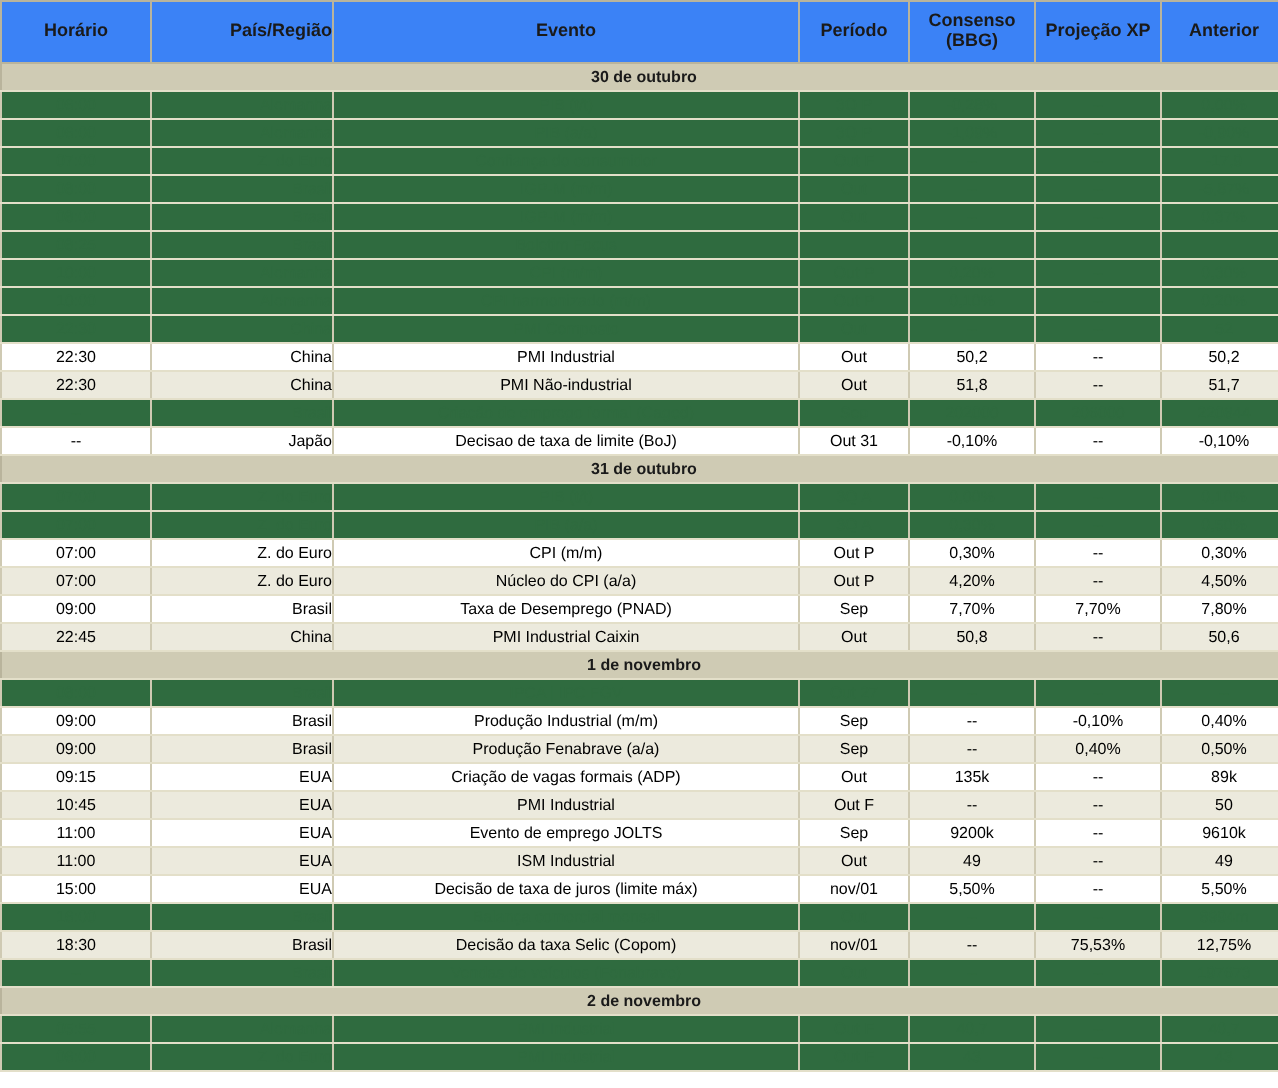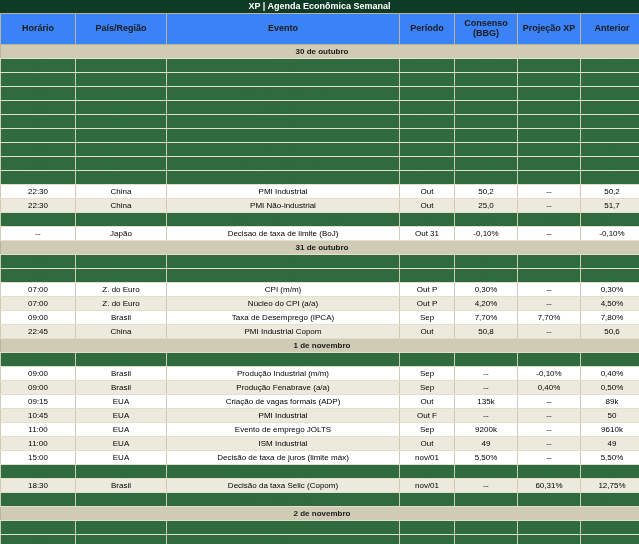--- a/index.html
+++ b/index.html
@@ -9,32 +9,31 @@
   th,td{padding:0;margin:0;}
   .title-bar{background:#0d3b25;color:#ffffff;text-align:center;font-size:9px;font-weight:bold;height:13px;line-height:13px;}
   thead th{background:#3b82f6;color:#1a1a1a;font-size:9px;font-weight:bold;text-align:center;border:1px solid #b9b49c;height:30px;vertical-align:middle;line-height:1.1;}
   td{font-size:8px;border-left:1px solid #cfcab3;border-right:1px solid #cfcab3;border-bottom:1px solid #e3dfc9;height:13px;line-height:13px;vertical-align:middle;}
   .c{text-align:center;}
   .sec{background:#cfcbb4;font-weight:bold;text-align:center;font-size:8px;color:#1a1a1a;border-left:1px solid #b9b49c;border-right:1px solid #b9b49c;}
   tr.hl td{background:#2f6b3f;color:#2f6b3f;}
   tr.alt td{background:#eceadd;}
   tr.plain td{background:#ffffff;}
   .w1{width:74px;}
-  .w2{width:90px;}
+  .w2{width:90px;text-align:right;}
   .w3{width:232px;}
   .w4{width:54px;}
   .w5{width:62px;}
   .w6{width:62px;}
   .w7{width:62px;}
 </style>
 </head>
 <body>
 
 <div id="wrap">
-  <div class="title-bar">XP | Agenda Econômica Semanal</div>
   <table>
     <thead>
       <tr>
         <th class="w1">Horário</th>
         <th class="w2">País/Região</th>
         <th class="w3">Evento</th>
         <th class="w4">Período</th>
         <th class="w5">Consenso (BBG)</th>
         <th class="w6">Projeção XP</th>
         <th class="w7">Anterior</th>
@@ -132,21 +131,21 @@
           <td class="w4 c">Out</td>
           <td class="w5 c">50,2</td>
           <td class="w6 c">--</td>
           <td class="w7 c">50,2</td>
         </tr>
         <tr class="alt">
           <td class="w1 c">22:30</td>
           <td class="w2 c">China</td>
           <td class="w3 c">PMI Não-industrial</td>
           <td class="w4 c">Out</td>
-          <td class="w5 c">25,0</td>
+          <td class="w5 c">51,8</td>
           <td class="w6 c">--</td>
           <td class="w7 c">51,7</td>
         </tr>
         <tr class="hl">
           <td class="w1 c">--</td>
           <td class="w2 c">Brasil</td>
           <td class="w3 c">Criação de emprego formal (Caged)</td>
           <td class="w4 c">Sep</td>
           <td class="w5 c">202000</td>
           <td class="w6 c">206000</td>
@@ -196,30 +195,30 @@
           <td class="w2 c">Z. do Euro</td>
           <td class="w3 c">Núcleo do CPI (a/a)</td>
           <td class="w4 c">Out P</td>
           <td class="w5 c">4,20%</td>
           <td class="w6 c">--</td>
           <td class="w7 c">4,50%</td>
         </tr>
         <tr class="plain">
           <td class="w1 c">09:00</td>
           <td class="w2 c">Brasil</td>
-          <td class="w3 c">Taxa de Desemprego (IPCA)</td>
+          <td class="w3 c">Taxa de Desemprego (PNAD)</td>
           <td class="w4 c">Sep</td>
           <td class="w5 c">7,70%</td>
           <td class="w6 c">7,70%</td>
           <td class="w7 c">7,80%</td>
         </tr>
         <tr class="alt">
           <td class="w1 c">22:45</td>
           <td class="w2 c">China</td>
-          <td class="w3 c">PMI Industrial Copom</td>
+          <td class="w3 c">PMI Industrial Caixin</td>
           <td class="w4 c">Out</td>
           <td class="w5 c">50,8</td>
           <td class="w6 c">--</td>
           <td class="w7 c">50,6</td>
         </tr>
         <tr>
           <td class="sec" colspan="7">1 de novembro</td>
         </tr>
         <tr class="hl">
           <td class="w1 c">08:00</td>
@@ -301,21 +300,21 @@
           <td class="w5 c">--</td>
           <td class="w6 c">--</td>
           <td class="w7 c">8994m</td>
         </tr>
         <tr class="alt">
           <td class="w1 c">18:30</td>
           <td class="w2 c">Brasil</td>
           <td class="w3 c">Decisão da taxa Selic (Copom)</td>
           <td class="w4 c">nov/01</td>
           <td class="w5 c">--</td>
-          <td class="w6 c">60,31%</td>
+          <td class="w6 c">75,53%</td>
           <td class="w7 c">12,75%</td>
         </tr>
         <tr class="hl">
           <td class="w1 c">--</td>
           <td class="w2 c">Brasil</td>
           <td class="w3 c">Vendas de veículos (Fenabrave)</td>
           <td class="w4 c">Out</td>
           <td class="w5 c">--</td>
           <td class="w6 c">--</td>
           <td class="w7 c">197673</td>

